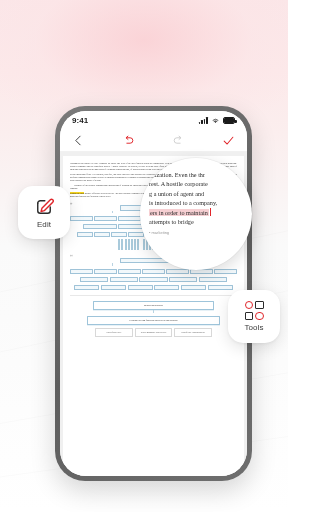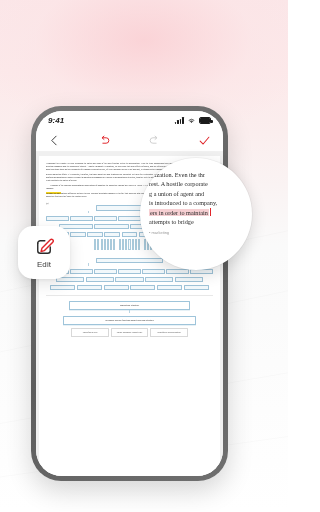--- a/index.html
+++ b/index.html
@@ -49,28 +49,27 @@
     font-weight: bold;
     font-size: 25px;
     line-height: 29px;
     letter-spacing: -0.6px;
   }
   #headline .l2 { display: block; }
 
   
   #phone {
     position: absolute;
-    left: 31px; top: 106px;
+    left: 55px; top: 106px;
     width: 197px; height: 375px;
     border-radius: 30px;
     background: #6d6d6d;
     background: linear-gradient(145deg,#7a7a7a 0%, #5d5d5d 55%, #6f6f6f 100%);
     padding: 5px;
     box-shadow: 0 10px 26px rgba(0,0,0,.16);
-    font-style: italic;
   }
   #phone-screen {
     position: relative;
     width: 100%; height: 100%;
     border-radius: 26px;
     background: #ffffff;
     overflow: hidden;
   }
   
   #statusbar {
@@ -201,21 +200,20 @@
 
   
   .card {
     position: absolute;
     background: #ffffff;
     border-radius: 15px;
     box-shadow: 0 5px 16px rgba(0,0,0,.11), 0 1px 3px rgba(0,0,0,.06);
     display: flex; flex-direction: column;
     align-items: center; justify-content: center;
     gap: 3px;
-    margin-top: 40px;
   }
   .card .lbl {
     font-size: 8px;
     color: #3a3a3a;
     letter-spacing: .1px;
   }
   #card-edit  { left: 18px;  top: 186px; width: 52px; height: 53px; }
   #card-tools { left: 228px; top: 290px; width: 52px; height: 53px; }
   #card-print { left: 14px;  top: 389px; width: 52px; height: 53px; }
   #card-page  { left: 216px; top: 417px; width: 52px; height: 53px; }
@@ -411,16 +409,25 @@
 
   <div class="card" id="card-edit">
     <svg class="ic" viewBox="0 0 24 24">
       <path d="M4.5 7.5a3 3 0 013-3h5.5" stroke="#2b2b2b" stroke-width="1.7" fill="none" stroke-linecap="round"></path>
       <path d="M4.5 7.5v9a3 3 0 003 3h9a3 3 0 003-3v-4.5" stroke="#2b2b2b" stroke-width="1.7" fill="none" stroke-linecap="round"></path>
       <path d="M19.6 3.4a2 2 0 012.9 2.8L12.3 16.4l-3.8 1 1-3.8z" fill="none" stroke="#e0262b" stroke-width="1.7" stroke-linejoin="round"></path>
     </svg>
     <span class="lbl">Edit</span>
   </div>
 
+  <div class="card" id="card-tools">
+    <span class="tools-grid">
+      <span class="tg-c"></span>
+      <span class="tg-s"></span>
+      <span class="tg-s"></span>
+      <span class="tg-c"></span>
+    </span>
+    <span class="lbl">Tools</span>
+  </div>
 
 
 
 </div>
 
 </body></html>

